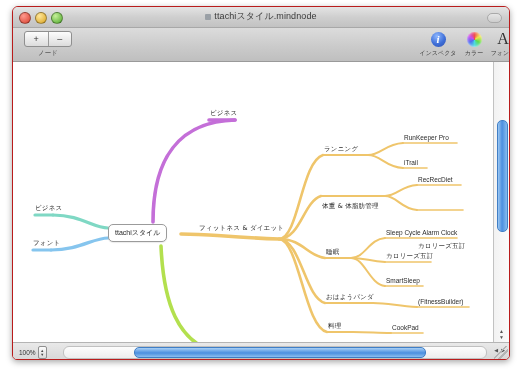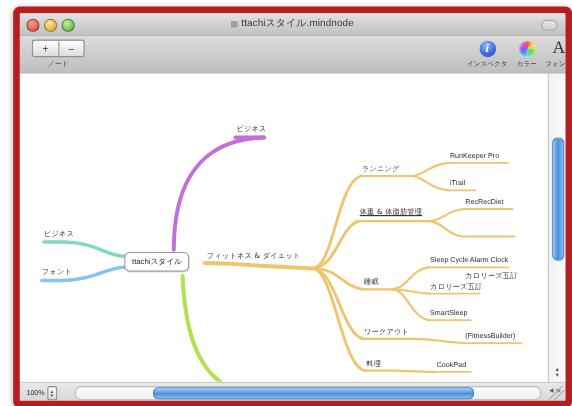--- a/index.html
+++ b/index.html
@@ -1,20 +1,20 @@
 <!DOCTYPE html>
 <html><head>
 <meta charset="utf-8">
 <style>
   html,body{margin:0;padding:0;background:#ffffff;}
   body{width:520px;height:369px;overflow:hidden;
        font-family:"Liberation Sans","DejaVu Sans",sans-serif;}
 
   #window{position:absolute;left:12px;top:6px;width:496px;height:352px;
-          border:6px solid #b91c1c;border-radius:6px 6px 5px 5px;
+          border:1px solid #b91c1c;border-radius:6px 6px 5px 5px;
           background:#e8e8e8;box-shadow:0 2px 6px rgba(0,0,0,.35);
           overflow:hidden;}
 
   
   #titlebar{position:relative;height:20px;
             background:linear-gradient(to bottom,#e4e4e4 0%,#cfcfcf 50%,#c2c2c2 100%);
             border-bottom:1px solid #a8a8a8;}
   .lights{position:absolute;left:6px;top:5px;display:flex;gap:4px;}
   .light{width:10px;height:10px;border-radius:50%;border:1px solid rgba(0,0,0,.35);}
   .l-close{background:radial-gradient(circle at 35% 30%,#ff9a8f,#d8402e);}
@@ -203,26 +203,26 @@
             <path d="M168,172 L266,177" stroke="#efc56b" stroke-width="0"></path>
           </g>
         </svg>
 
         <div id="root-node" style="left:95px;top:162px;">ttachiスタイル</div>
 
         <div class="node-label jp" style="left:22px;top:146px;">ビジネス</div>
         <div class="node-label jp" style="left:20px;top:181px;">フォント</div>
         <div class="node-label jp" style="left:197px;top:51px;">ビジネス</div>
         
-        <div class="node-label jp" style="left:170px;top:166px;">フィットネス &amp; ダイエット</div>
+        <div class="node-label jp" style="left:186px;top:166px;">フィットネス &amp; ダイエット</div>
 
         <div class="node-label jp" style="left:311px;top:87px;">ランニング</div>
-        <div class="node-label jp" style="left:309px;top:126px;text-decoration:underline;">体重 &amp; 体脂肪管理</div>
+        <div class="node-label jp" style="left:309px;top:144px;">体重 &amp; 体脂肪管理</div>
         <div class="node-label jp" style="left:313px;top:190px;">睡眠</div>
-        <div class="node-label jp" style="left:313px;top:235px;">ワークアウト</div>
+        <div class="node-label jp" style="left:313px;top:235px;">おはようパンダ</div>
         <div class="node-label jp" style="left:315px;top:264px;">料理</div>
 
         <div class="node-label" style="left:391px;top:75px;">RunKeeper Pro</div>
         <div class="node-label" style="left:391px;top:100px;">iTrail</div>
         <div class="node-label" style="left:405px;top:117px;">RecRecDiet</div>
         <div class="node-label jp" style="left:405px;top:142px;margin-top:42px;">カロリーズ五訂</div>
         <div class="node-label" style="left:373px;top:170px;">Sleep Cycle Alarm Clock</div>
         <div class="node-label jp" style="left:373px;top:194px;">カロリーズ五訂</div>
         <div class="node-label" style="left:373px;top:218px;">SmartSleep</div>
         <div class="node-label" style="left:405px;top:239px;">(FitnessBuilder)</div>

